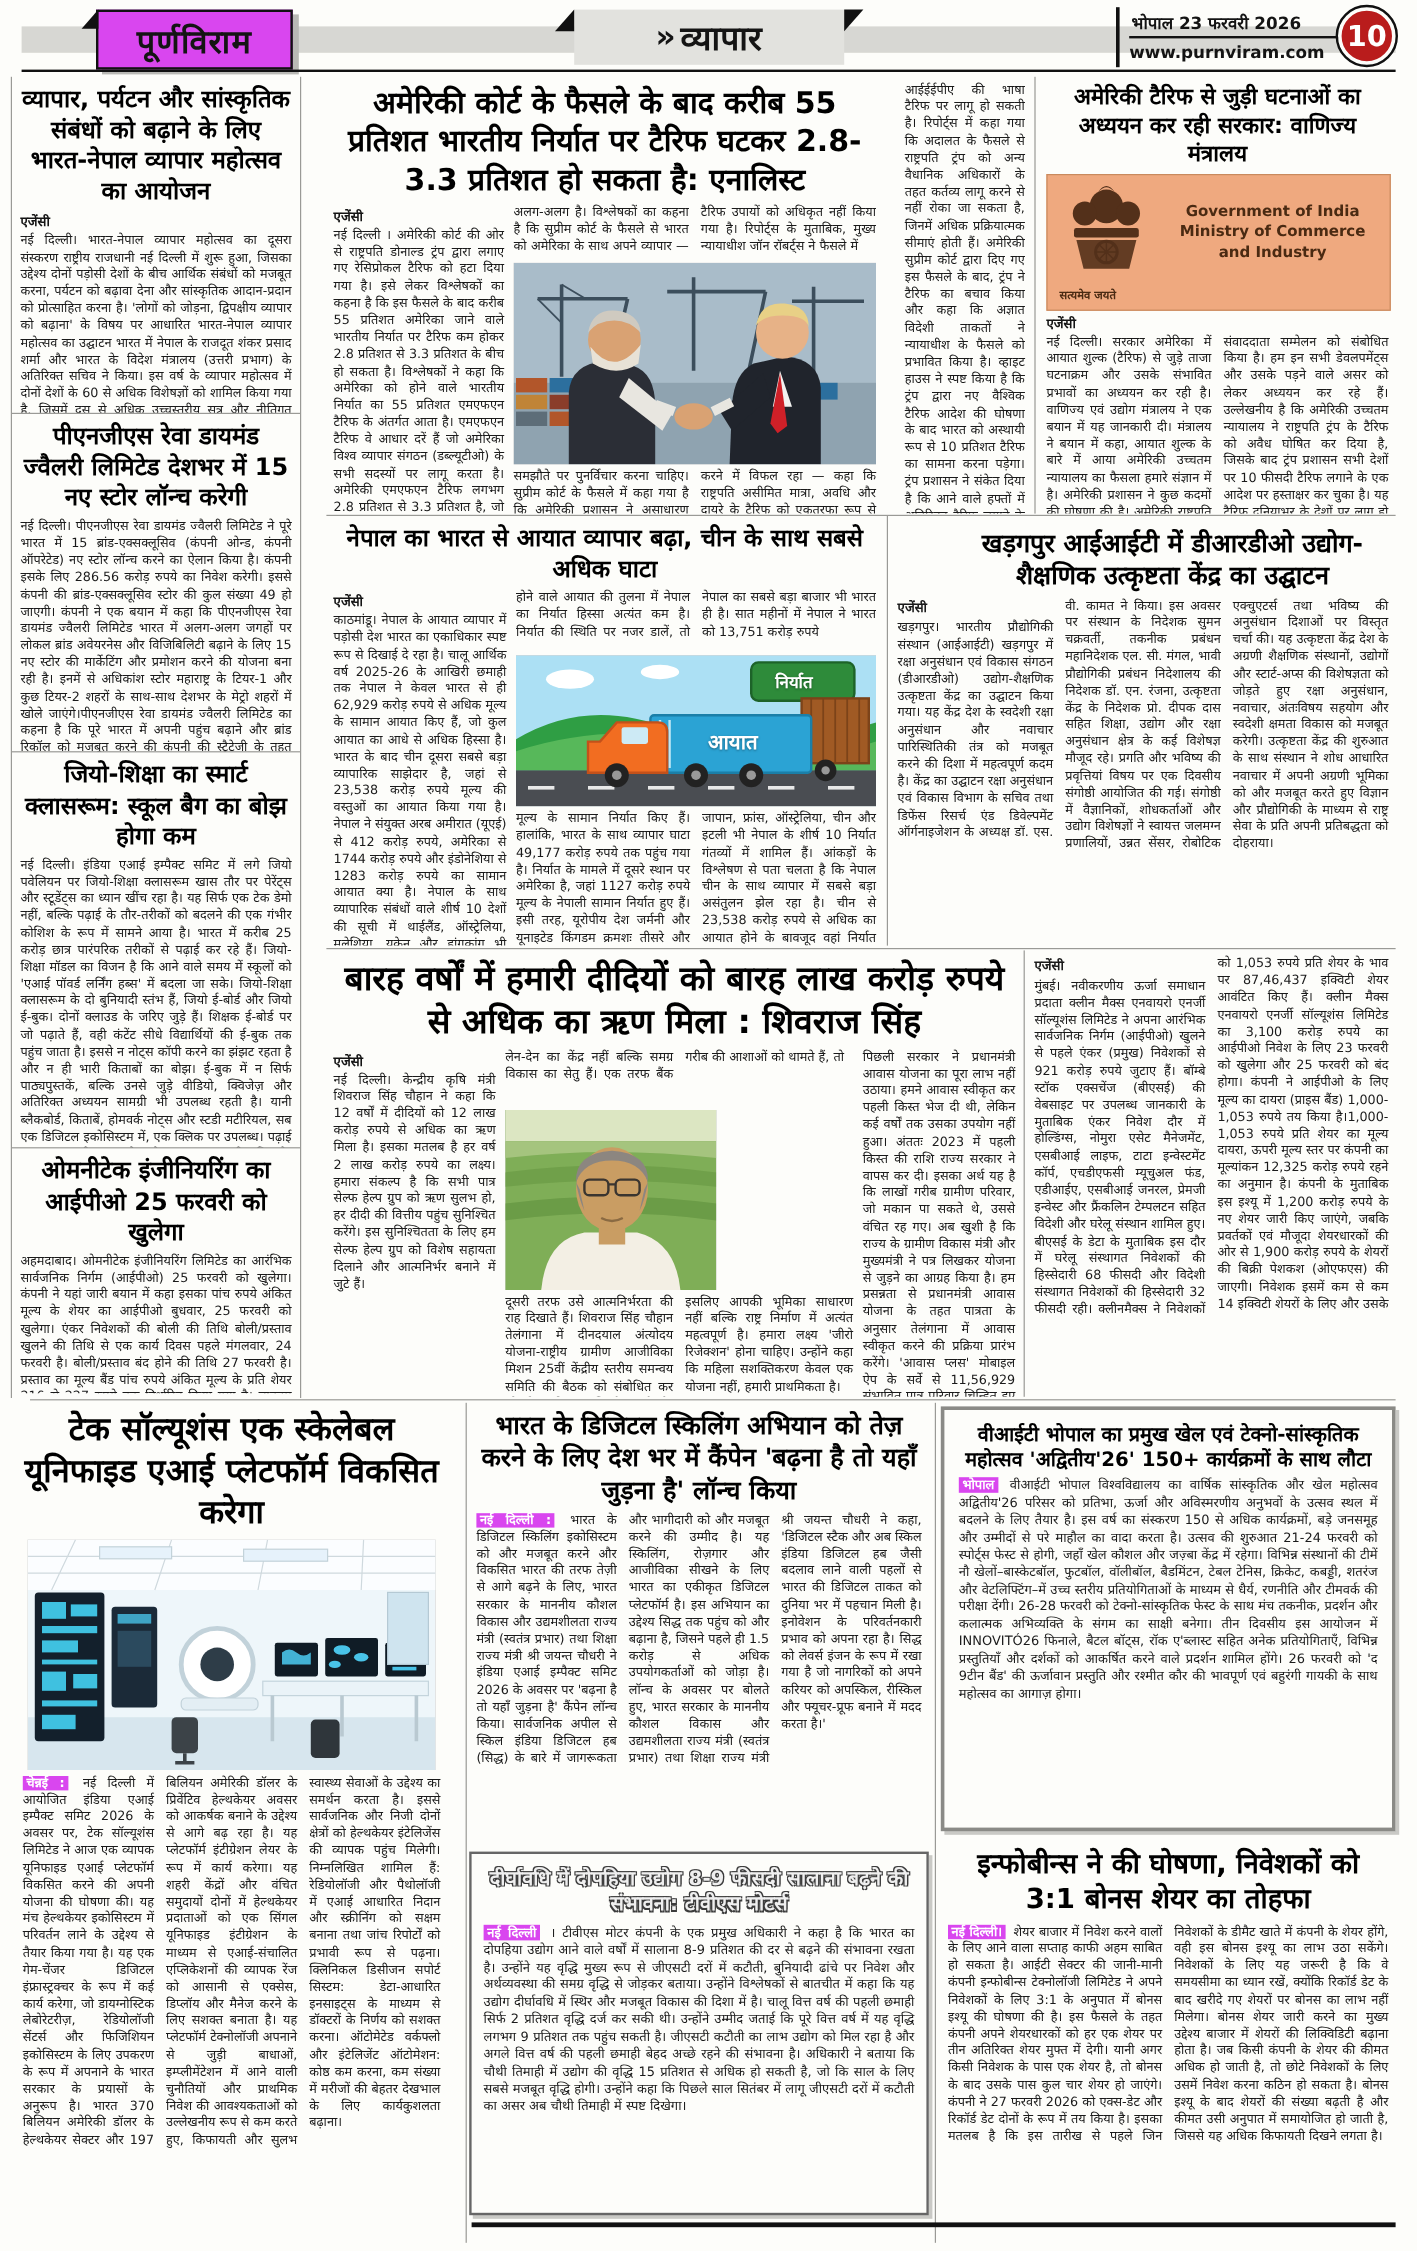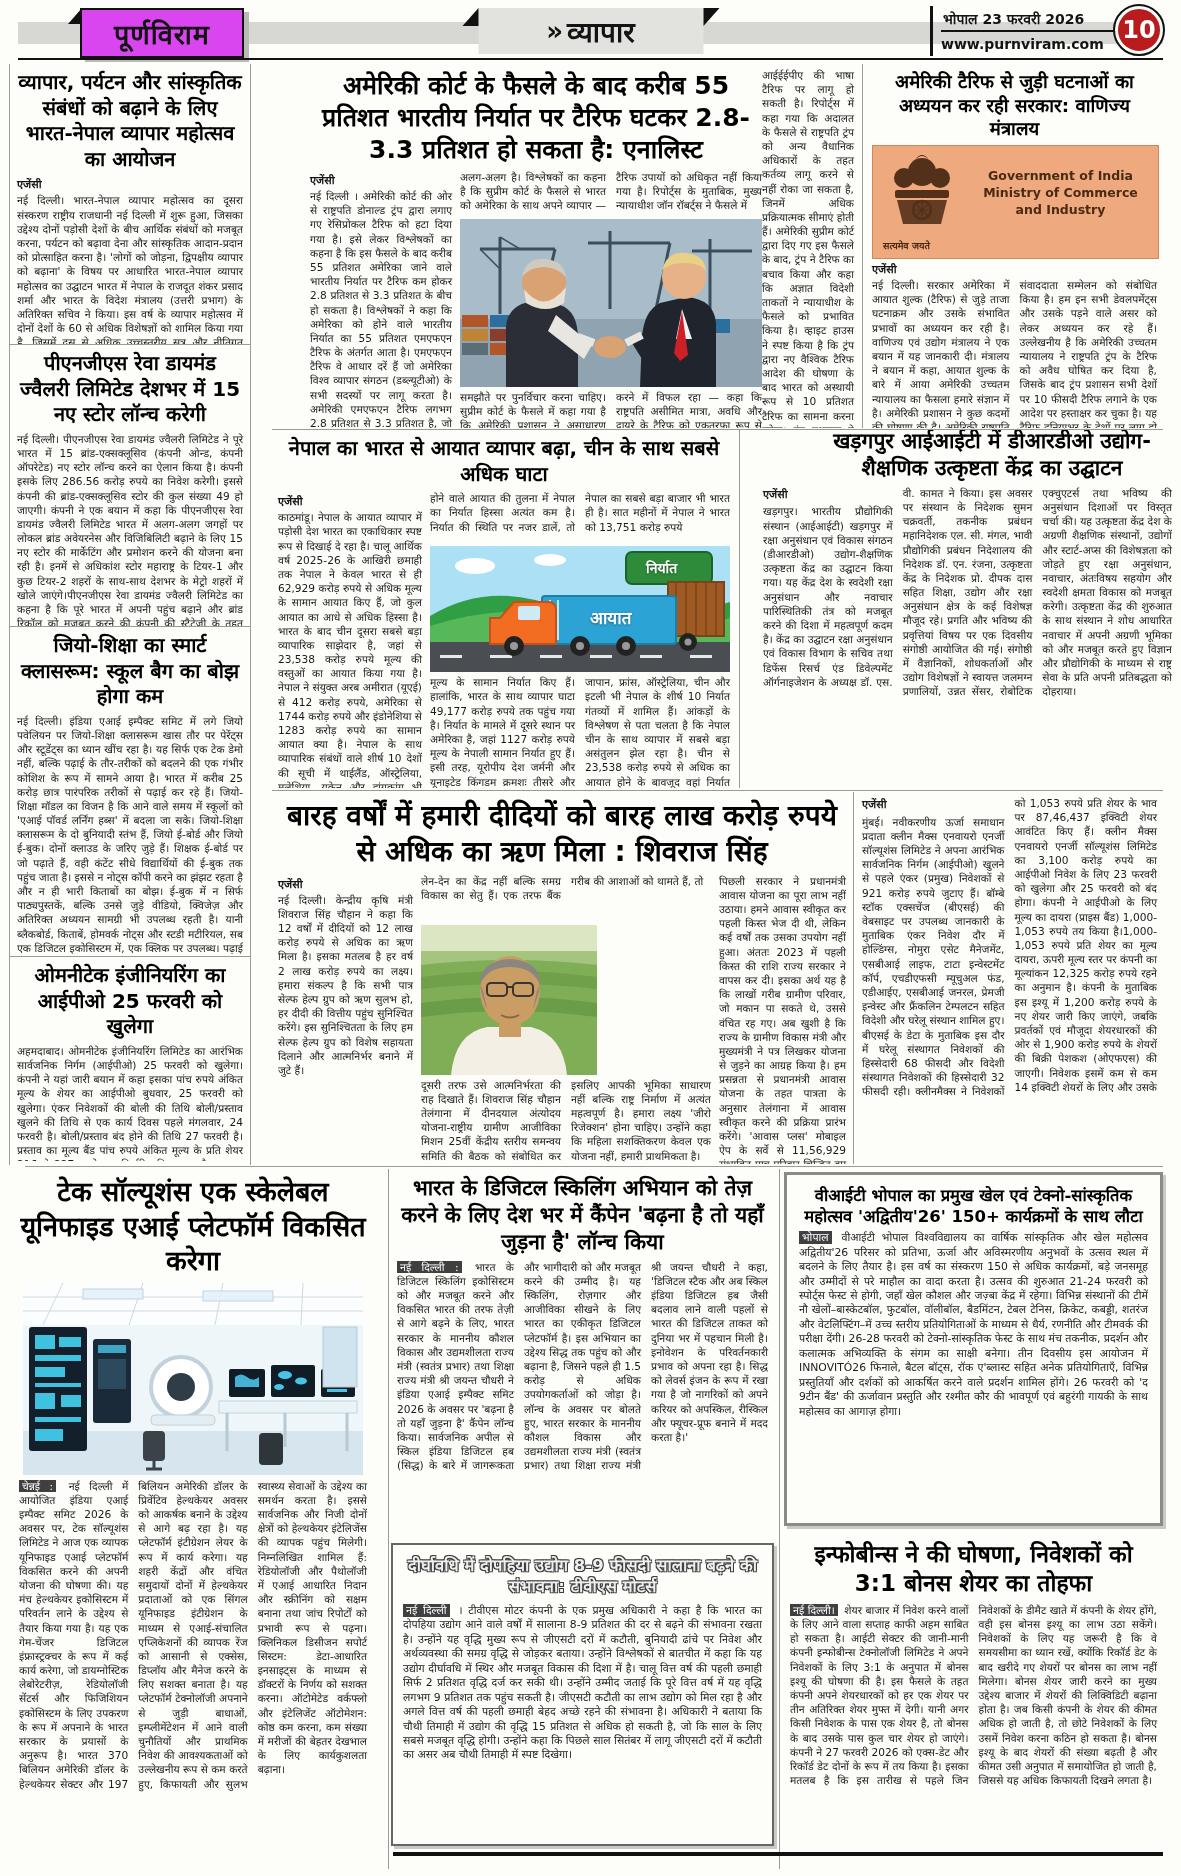--- a/index.html
+++ b/index.html
@@ -23,21 +23,21 @@
   .hdr-page{position:absolute;right:0px;top:0px;width:42px;height:42px;background:#b91c1c;color:#fff;border-radius:50%;
             display:flex;align-items:center;justify-content:center;font-size:24px;font-weight:bold;border:3px solid #fdfdfa;outline:2px solid #111;}
   .hdr-rule{position:absolute;left:18px;top:58px;width:1145px;height:2px;background:#111;}
   
   .art{position:absolute;overflow:hidden;box-sizing:border-box;padding:4px 6px;}
   .hl{font-weight:bold;color:#000;text-align:center;line-height:1.28;margin:2px 0 4px 0;}
   .byline{font-weight:bold;font-size:11px;margin:2px 0;}
   .body{font-size:10.6px;line-height:1.34;text-align:justify;color:#1a1a1a;}
   .cols2{column-count:2;column-gap:10px;}
   .cols3{column-count:3;column-gap:10px;}
-  .chip{background:#404040;color:#fff;font-weight:normal;padding:0 3px;margin-right:3px;}
+  .chip{background:#d946ef;color:#fff;font-weight:bold;padding:0 3px;margin-right:3px;}
   .vrule{position:absolute;width:1px;background:#9a9a96;}
   .hrule{position:absolute;height:1px;background:#9a9a96;}
   .leftrail{position:absolute;left:9px;top:64px;width:242px;height:1101px;border-left:1px solid #9a9a96;border-right:1px solid #9a9a96;box-sizing:border-box;}
   .lart{box-sizing:border-box;padding:4px 7px;overflow:hidden;border-bottom:1px solid #9a9a96;}
   .figure{position:relative;overflow:hidden;background:#ccc;}
   .fig-label{position:absolute;color:#fff;font-weight:bold;text-shadow:0 1px 2px rgba(0,0,0,.4);}
   
   .boxed{border:2px solid #666;box-shadow:3px 3px 0 #c9c9c5;}
   .tvs-hl{font-weight:bold;text-align:center;font-size:16.5px;line-height:1.3;color:#efefef;
           text-shadow:1px 1px 0 #3c3c3c,-1px -1px 0 #3c3c3c,1px -1px 0 #3c3c3c,-1px 1px 0 #3c3c3c;margin:2px 0 6px 0;}
@@ -79,21 +79,21 @@
       <div class="hl" style="font-size:20px;">जियो-शिक्षा का स्मार्ट क्लासरूम: स्कूल बैग का बोझ होगा कम</div>
       <div class="body">नई दिल्ली। इंडिया एआई इम्पैक्ट समिट में लगे जियो पवेलियन पर जियो-शिक्षा क्लासरूम खास तौर पर पेरेंट्स और स्टूडेंट्स का ध्यान खींच रहा है। यह सिर्फ एक टेक डेमो नहीं, बल्कि पढ़ाई के तौर-तरीकों को बदलने की एक गंभीर कोशिश के रूप में सामने आया है। भारत में करीब 25 करोड़ छात्र पारंपरिक तरीकों से पढ़ाई कर रहे हैं। जियो-शिक्षा मॉडल का विजन है कि आने वाले समय में स्कूलों को 'एआई पॉवर्ड लर्निंग हब्स' में बदला जा सके। जियो-शिक्षा क्लासरूम के दो बुनियादी स्तंभ हैं, जियो ई-बोर्ड और जियो ई-बुक। दोनों क्लाउड के जरिए जुड़े हैं। शिक्षक ई-बोर्ड पर जो पढ़ाते हैं, वही कंटेंट सीधे विद्यार्थियों की ई-बुक तक पहुंच जाता है। इससे न नोट्स कॉपी करने का झंझट रहता है और न ही भारी किताबों का बोझ। ई-बुक में न सिर्फ पाठ्यपुस्तकें, बल्कि उनसे जुड़े वीडियो, क्विजेज़ और अतिरिक्त अध्ययन सामग्री भी उपलब्ध रहती है। यानी ब्लैकबोर्ड, किताबें, होमवर्क नोट्स और स्टडी मटीरियल, सब एक डिजिटल इकोसिस्टम में, एक क्लिक पर उपलब्ध। पढ़ाई का असर तभी गहरा होता है जब छात्र अपनी गति और अपने समय के अनुसार सीख सकें। जियो-शिक्षा इसी निरंतरता पर जोर देता है, ताकि क्लासरूम और घर के बीच पढ़ाई का प्रवाह बना रहे। जो भी कंटेंट क्लासरूम में पढ़ाया जाता है, उसे छात्र घर पर भी आसानी से एक्सेस कर सकते हैं। मॉडल का एआई ट्यूटर कॉन्सेप्ट क्लैरिटी देता है, अलग-अलग भाषाओं में संवाद कर सकता है और हर छात्र के लिए अलग लर्निंग पाथ सुझा सकता है। इससे रटने की संस्कृति से हटकर समझ आधारित पढ़ाई की दिशा में कदम बढ़ाने की बात की जा रही है।</div>
     </div>
     <div class="lart" style="height:204px;border-bottom:none;">
       <div class="hl" style="font-size:20px;">ओमनीटेक इंजीनियरिंग का आईपीओ 25 फरवरी को खुलेगा</div>
       <div class="body">अहमदाबाद। ओमनीटेक इंजीनियरिंग लिमिटेड का आरंभिक सार्वजनिक निर्गम (आईपीओ) 25 फरवरी को खुलेगा।कंपनी ने यहां जारी बयान में कहा इसका पांच रुपये अंकित मूल्य के शेयर का आईपीओ बुधवार, 25 फरवरी को खुलेगा। एंकर निवेशकों की बोली की तिथि बोली/प्रस्ताव खुलने की तिथि से एक कार्य दिवस पहले मंगलवार, 24 फरवरी है। बोली/प्रस्ताव बंद होने की तिथि 27 फरवरी है। प्रस्ताव का मूल्य बैंड पांच रुपये अंकित मूल्य के प्रति शेयर 216 से 227 रुपये तक निर्धारित किया गया है। न्यूनतम बोली अंकित मूल्य के 66 इक्विटी शेयरों के लिए और उसके बाद 66 इक्विटी शेयरों के गुणकों के लिए बोली लगाई जा सकती है।</div>
     </div>
   </div>
 
   <div class="art" style="left:272px;top:64px;width:588px;height:364px;">
-    <div style="display:flex;gap:0;height:100%;margin-left:32px;">
+    <div style="display:flex;gap:24px;height:100%;">
       <div style="width:452px;">
         <div class="hl" style="font-size:25px;">अमेरिकी कोर्ट के फैसले के बाद करीब 55 प्रतिशत भारतीय निर्यात पर टैरिफ घटकर 2.8-3.3 प्रतिशत हो सकता है: एनालिस्ट</div>
         <div style="display:flex;gap:8px;">
           <div style="width:142px;">
             <div class="byline">एजेंसी</div>
             <div class="body">नई दिल्ली । अमेरिकी कोर्ट की ओर से राष्ट्रपति डोनाल्ड ट्रंप द्वारा लगाए गए रेसिप्रोकल टैरिफ को हटा दिया गया है। इसे लेकर विश्लेषकों का कहना है कि इस फैसले के बाद करीब 55 प्रतिशत अमेरिका जाने वाले भारतीय निर्यात पर टैरिफ कम होकर 2.8 प्रतिशत से 3.3 प्रतिशत के बीच हो सकता है। विश्लेषकों ने कहा कि अमेरिका को होने वाले भारतीय निर्यात का 55 प्रतिशत एमएफएन टैरिफ के अंतर्गत आता है। एमएफएन टैरिफ वे आधार दरें हैं जो अमेरिका विश्व व्यापार संगठन (डब्ल्यूटीओ) के सभी सदस्यों पर लागू करता है। अमेरिकी एमएफएन टैरिफ लगभग 2.8 प्रतिशत से 3.3 प्रतिशत है, जो विभिन्न देशों में</div>
           </div>
           <div style="width:302px;">
             <div class="body cols2" style="height:46px;overflow:hidden;">अलग-अलग है। विश्लेषकों का कहना है कि सुप्रीम कोर्ट के फैसले से भारत को अमेरिका के साथ अपने व्यापार — टैरिफ उपायों को अधिकृत नहीं किया गया है। रिपोर्ट्स के मुताबिक, मुख्य न्यायाधीश जॉन रॉबर्ट्स ने फैसले में</div>
 
@@ -215,21 +215,21 @@
               <circle cx="258" cy="96" r="3.5" fill="#999"></circle>
           </svg>
           <span class="fig-label" style="left:160px;top:60px;font-size:17px;">आयात</span>
           <span class="fig-label" style="left:216px;top:12px;font-size:14px;">निर्यात</span>
         </div>
         <div class="body cols2">मूल्य के सामान निर्यात किए हैं। हालांकि, भारत के साथ व्यापार घाटा 49,177 करोड़ रुपये तक पहुंच गया है। निर्यात के मामले में दूसरे स्थान पर अमेरिका है, जहां 1127 करोड़ रुपये मूल्य के नेपाली सामान निर्यात हुए हैं। इसी तरह, यूरोपीय देश जर्मनी और यूनाइटेड किंगडम क्रमशः तीसरे और चौथे सबसे बड़े निर्यात गंतव्य बने हैं, जहां 289 करोड़ और 179 करोड़ रुपये मूल्य के नेपाली उत्पाद पहुंचे हैं।जापान, फ्रांस, ऑस्ट्रेलिया, चीन और इटली भी नेपाल के शीर्ष 10 निर्यात गंतव्यों में शामिल हैं। आंकड़ों के विश्लेषण से पता चलता है कि नेपाल चीन के साथ व्यापार में सबसे बड़ा असंतुलन झेल रहा है। चीन से 23,538 करोड़ रुपये से अधिक का आयात होने के बावजूद वहां निर्यात केवल 90 करोड़ रुपये तक सीमित रहा है।</div>
       </div>
     </div>
   </div>
 
-  <div class="art" style="left:742px;top:422px;width:421px;height:358px;margin-left:15px;">
+  <div class="art" style="left:742px;top:434px;width:421px;height:358px;">
     <div class="hl" style="font-size:21px;width:88%;margin-left:auto;">खड़गपुर आईआईटी में डीआरडीओ उद्योग-शैक्षणिक उत्कृष्टता केंद्र का उद्घाटन</div>
     <div class="body cols3" style="height:278px;">
       <div class="byline">एजेंसी</div>
       <span>खड़गपुर। भारतीय प्रौद्योगिकी संस्थान (आईआईटी) खड़गपुर में रक्षा अनुसंधान एवं विकास संगठन (डीआरडीओ) उद्योग-शैक्षणिक उत्कृष्टता केंद्र का उद्घाटन किया गया। यह केंद्र देश के स्वदेशी रक्षा अनुसंधान और नवाचार पारिस्थितिकी तंत्र को मजबूत करने की दिशा में महत्वपूर्ण कदम है। केंद्र का उद्घाटन रक्षा अनुसंधान एवं विकास विभाग के सचिव तथा डिफेंस रिसर्च एंड डिवेल्पमेंट ऑर्गनाइजेशन के अध्यक्ष डॉ. एस. वी. कामत ने किया। इस अवसर पर संस्थान के निदेशक सुमन चक्रवर्ती, तकनीक प्रबंधन महानिदेशक एल. सी. मंगल, भावी प्रौद्योगिकी प्रबंधन निदेशालय की निदेशक डॉ. एन. रंजना, उत्कृष्टता केंद्र के निदेशक प्रो. दीपक दास सहित शिक्षा, उद्योग और रक्षा अनुसंधान क्षेत्र के कई विशेषज्ञ मौजूद रहे। प्रगति और भविष्य की प्रवृत्तियां विषय पर एक दिवसीय संगोष्ठी आयोजित की गई। संगोष्ठी में वैज्ञानिकों, शोधकर्ताओं और उद्योग विशेषज्ञों ने स्वायत्त जलमग्न प्रणालियों, उन्नत सेंसर, रोबोटिक एक्चुएटर्स तथा भविष्य की अनुसंधान दिशाओं पर विस्तृत चर्चा की। यह उत्कृष्टता केंद्र देश के अग्रणी शैक्षणिक संस्थानों, उद्योगों और स्टार्ट-अप्स की विशेषज्ञता को जोड़ते हुए रक्षा अनुसंधान, नवाचार, अंतःविषय सहयोग और स्वदेशी क्षमता विकास को मजबूत करेगी। उत्कृष्टता केंद्र की शुरुआत के साथ संस्थान ने शोध आधारित नवाचार में अपनी अग्रणी भूमिका को और मजबूत करते हुए विज्ञान और प्रौद्योगिकी के माध्यम से राष्ट्र सेवा के प्रति अपनी प्रतिबद्धता को दोहराया।</span>
     </div>
   </div>
 
   <div class="art" style="left:272px;top:792px;width:580px;height:372px;">
     <div class="hl" style="font-size:28px;">बारह वर्षों में हमारी दीदियों को बारह लाख करोड़ रुपये से अधिक का ऋण मिला : शिवराज सिंह</div>
     <div style="display:flex;gap:8px;">

